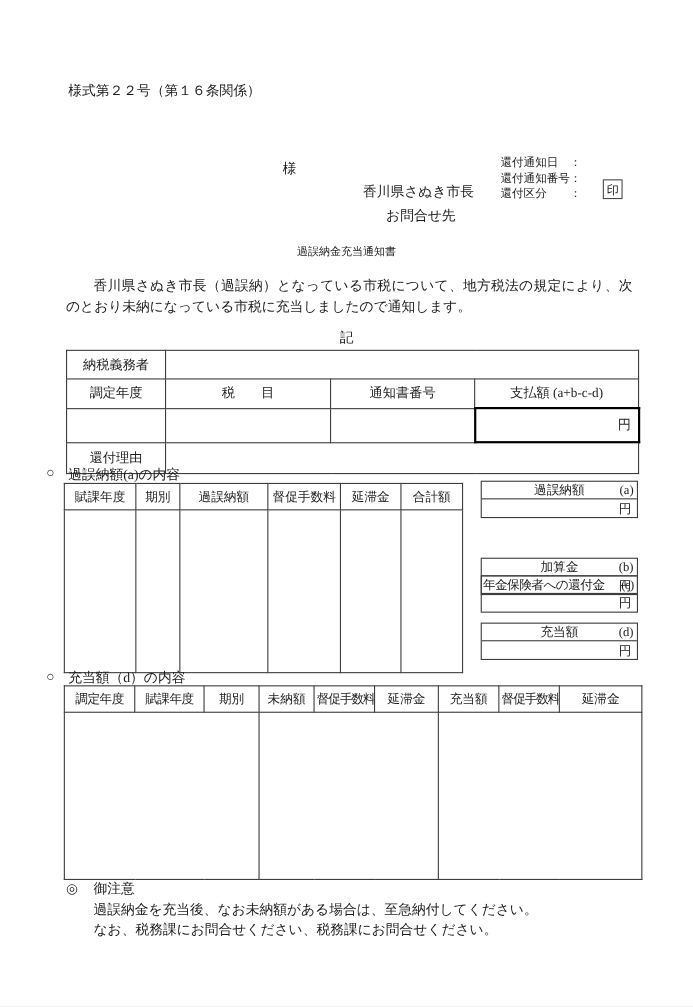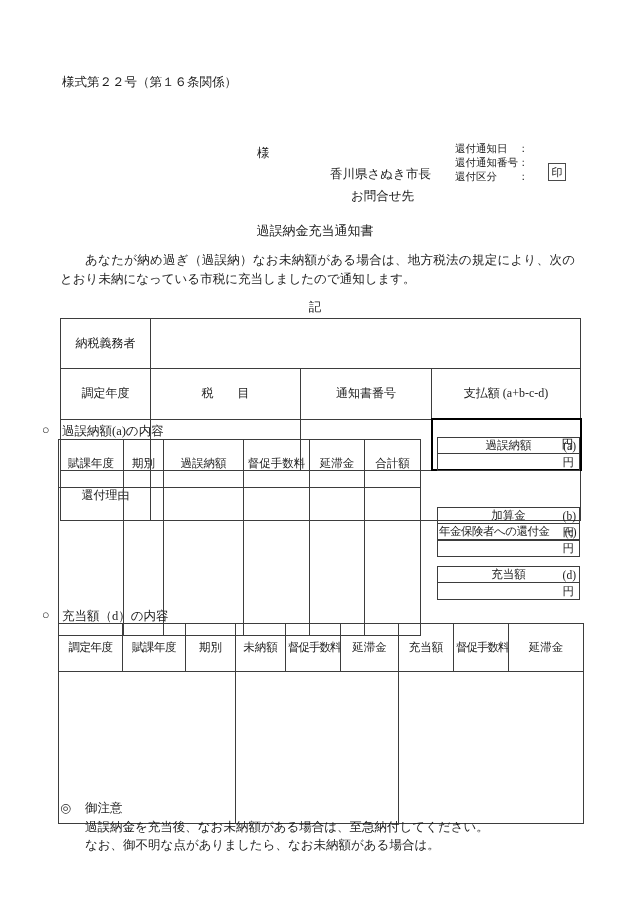--- a/index.html
+++ b/index.html
@@ -36,21 +36,21 @@
     line-height: 19px;
     text-indent: 25px;
     text-align: justify;
   }
 
   table { border-collapse: collapse; table-layout: fixed; }
   th, td {
     border: 1px solid #3d3d3d;
     font-weight: normal;
     font-size: 11.5px;
-    padding: 16px 2px;
+    padding: 4px 2px;
     vertical-align: middle;
     text-align: center;
     overflow: hidden;
     white-space: nowrap;
   }
   .t-main th, .t-main td { font-size: 12px; }
   td.blank { }
   td.yen-cell { text-align: right; padding-right: 6px; }
   td.thick { border: 2px solid #000; }
 
@@ -96,23 +96,23 @@
   <div class="abs fs12" style="left:257px; top:145px;">様</div>
 
   <div class="abs fs12" style="left:330px; top:166px;">香川県さぬき市長</div>
 
   <div class="abs seal" style="left:548px; top:163px;">
     <span>印</span>
   </div>
 
   <div class="abs fs12" style="left:351px; top:188px;">お問合せ先</div>
 
-  <div class="abs centered" style="top:222px; font-size:13px;">過誤納金充当通知書</div>
-
-  <div class="abs body-par" style="left:60px; top:251px;">あなたが納め過ぎ（過誤納）なお未納額がある場合は、地方税法の規定により、次のとおり未納になっている市税に充当しましたので通知します。</div>
+  <div class="abs centered" style="top:222px; font-size:10px;">過誤納金充当通知書</div>
+
+  <div class="abs body-par" style="left:60px; top:251px;">香川県さぬき市長（過誤納）となっている市税について、地方税法の規定により、次のとおり未納になっている市税に充当しましたので通知します。</div>
 
   <div class="abs centered fs12" style="top:299px;">記</div>
 
   <table class="abs t-main" style="left:60px; top:318px; width:520px;">
     <colgroup>
       <col style="width:90px">
         <col style="width:150px">
         <col style="width:131px">
         <col style="width:149px">
     </colgroup>
@@ -241,15 +241,15 @@
       <td colspan="3" class="blank"></td>
     </tr>
   </tbody>
     </table>
 
   <div class="abs notes-head" style="left:60px; top:800px;">
     <span class="mark">◎</span>
     <span>御注意</span>
   </div>
   <div class="abs note-line" style="left:85px; top:818px;">過誤納金を充当後、なお未納額がある場合は、至急納付してください。</div>
-  <div class="abs note-line" style="left:85px; top:836px;">なお、御不明な点がありましたら、なお未納額がある場合は。</div>
+  <div class="abs note-line" style="left:85px; top:836px;">なお、税務課にお問合せください、税務課にお問合せください。</div>
 
 </div>
 
 </body></html>

